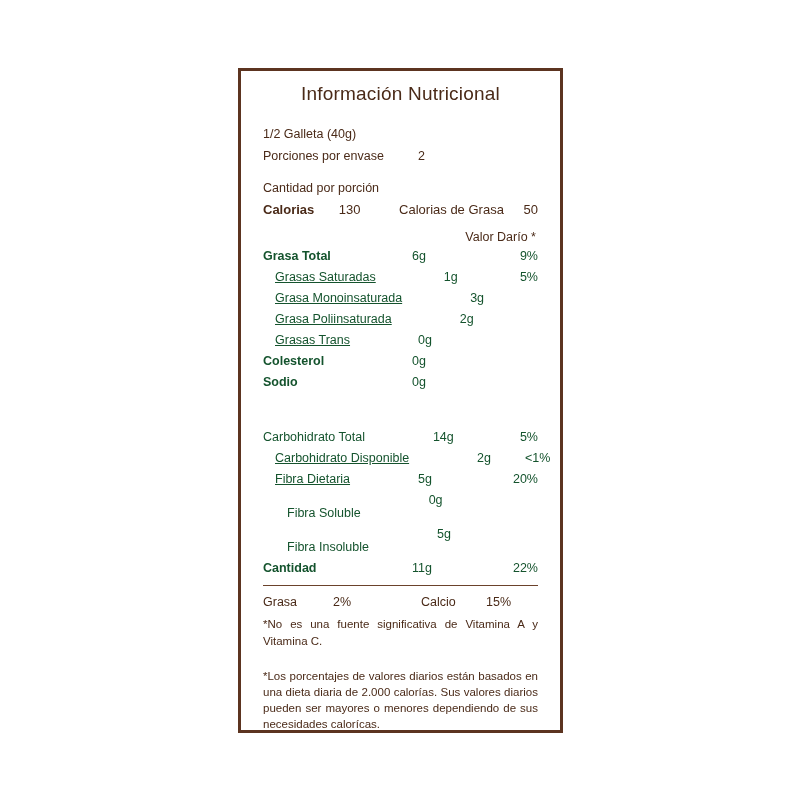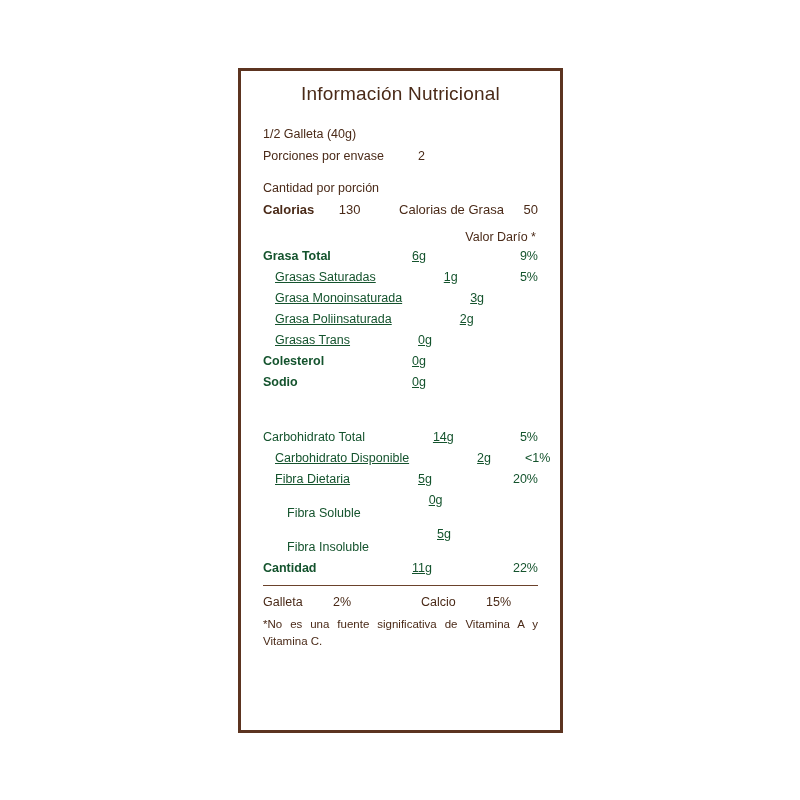--- a/index.html
+++ b/index.html
@@ -44,21 +44,20 @@
   }
   .row .label {
     flex: 0 0 auto;
   }
   .row .spacer {
     flex: 1 1 auto;
   }
   .amt {
     width: 52px;
     text-align: left;
-    text-decoration: underline;
   }
   .pct {
     width: 40px;
     text-align: right;
   }
   .bold { font-weight: bold; }
   .indent1 { padding-left: 12px; text-decoration: underline; }
   .indent2 { padding-left: 24px; margin-top: 13px; }
 
   
@@ -240,22 +239,23 @@
   <div class="row">
     <div class="label bold">Cantidad</div>
     <div class="spacer"></div>
     <div class="amt">11g</div>
     <div class="pct">22%</div>
   </div>
 
   <hr class="hr-thin">
 
   <div class="mineral-row">
-    <div class="m1">Galleta</div>
+    <div class="m1">Grasa</div>
     <div class="m2">2%</div>
     <div class="m3">Calcio</div>
     <div class="m4">15%</div>
   </div>
 
   <div class="note justify">*No es una fuente significativa de Vitamina A  y Vitamina C.</div>
 
+  <div class="footnote">*Los porcentajes de valores diarios están basados en una dieta diaria de 2.000 calorías. Sus valores diarios pueden ser mayores o menores dependiendo de sus necesidades calorícas.</div>
 
 </div>
 
 </body></html>

